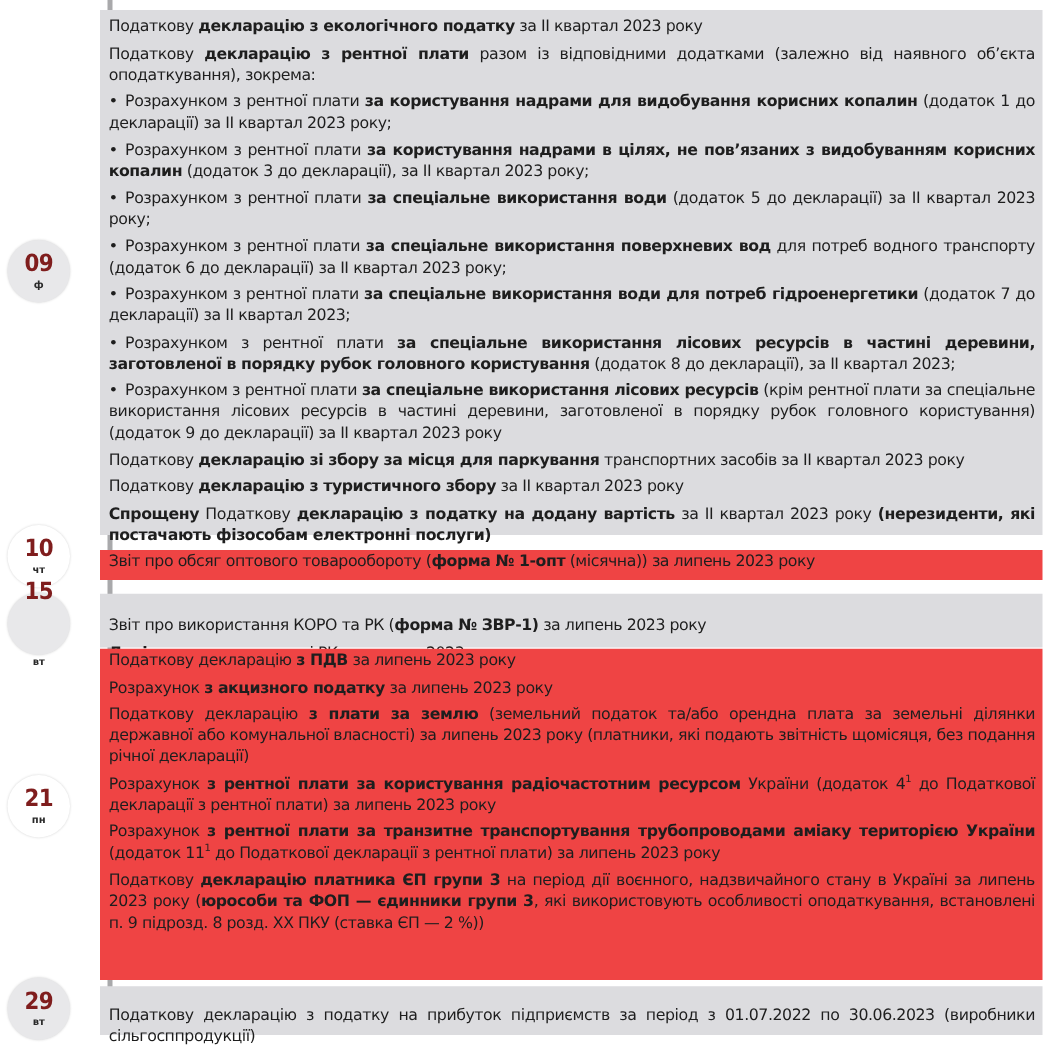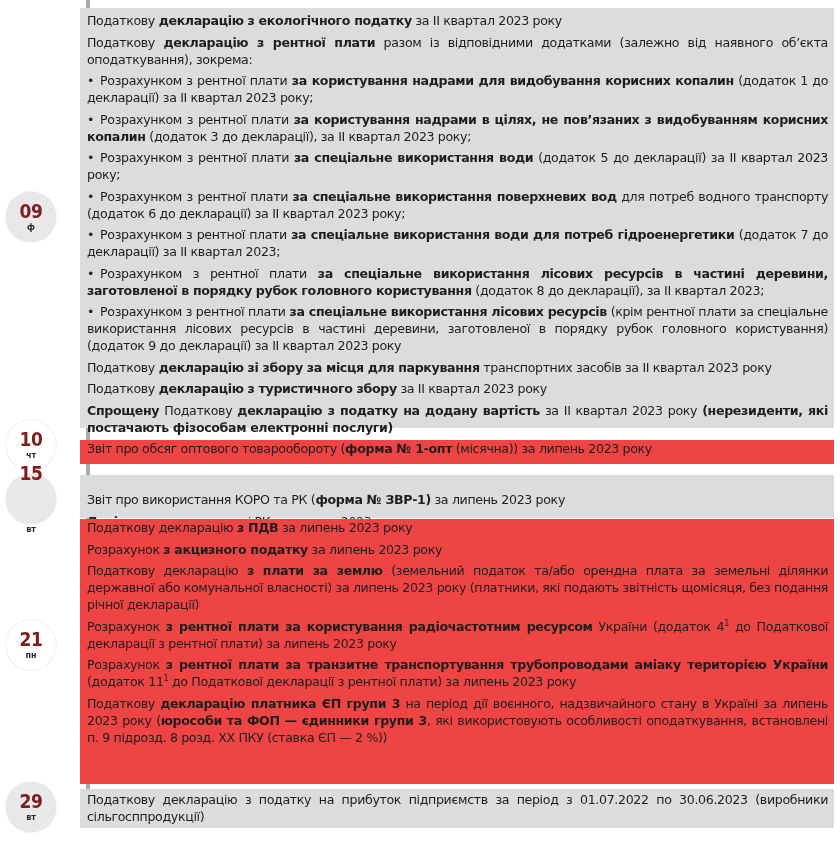--- a/index.html
+++ b/index.html
@@ -70,21 +70,21 @@
     <div class="entry"><span class="b">Довідку</span><span> про використані РК за липень 2023 року</span></div>
   </div>
 <div class="block white" id="block-3" style="top:519px;height:265px;">
     <div class="entry"><span>Податкову декларацію </span><span class="b">з ПДВ</span><span> за липень 2023 року</span></div>
     <div class="entry"><span>Розрахунок </span><span class="b">з акцизного податку</span><span> за липень 2023 року</span></div>
     <div class="entry"><span>Податкову декларацію </span><span class="b">з плати за землю</span><span> (земельний податок та/або орендна плата за земельні ділянки державної або комунальної власності) за липень 2023 року (платники, які подають звітність щомісяця, без подання річної декларації)</span></div>
     <div class="entry"><span>Розрахунок </span><span class="b">з рентної плати за користування радіочастотним ресурсом</span><span> України (додаток 4</span><sup>1</sup><span> до Податкової декларації з рентної плати) за липень 2023 року</span></div>
     <div class="entry"><span>Розрахунок </span><span class="b">з рентної плати за транзитне транспортування трубопроводами аміаку територією України</span><span> (додаток 11</span><sup>1</sup><span> до Податкової декларації з рентної плати) за липень 2023 року</span></div>
     <div class="entry"><span>Податкову </span><span class="b">декларацію платника ЄП групи 3</span><span> на період дії воєнного, надзвичайного стану в Україні за липень 2023 року (</span><span class="b">юрособи та ФОП — єдинники групи 3</span><span>, які використовують особливості оподаткування, встановлені п. 9 підрозд. 8 розд. ХХ ПКУ (ставка ЄП — 2 %))</span></div>
   </div>
-<div class="block gray" id="block-4" style="top:789px;height:39px;padding-top:2px;">
+<div class="block gray" id="block-4" style="top:789px;height:39px;padding-top:14px;">
     <div class="entry"><span>Податкову декларацію з податку на прибуток підприємств за період з 01.07.2022 по 30.06.2023 (виробники сільгосппродукції)</span></div>
   </div>
 
 <div class="badge gray" id="badge-0" style="top:192px;">
   <span class="num">09</span>
   <span class="dow">ф</span>
 </div>
 <div class="badge white" id="badge-1" style="top:420px;">
   <span class="num">10</span>
   <span class="dow">чт</span>

